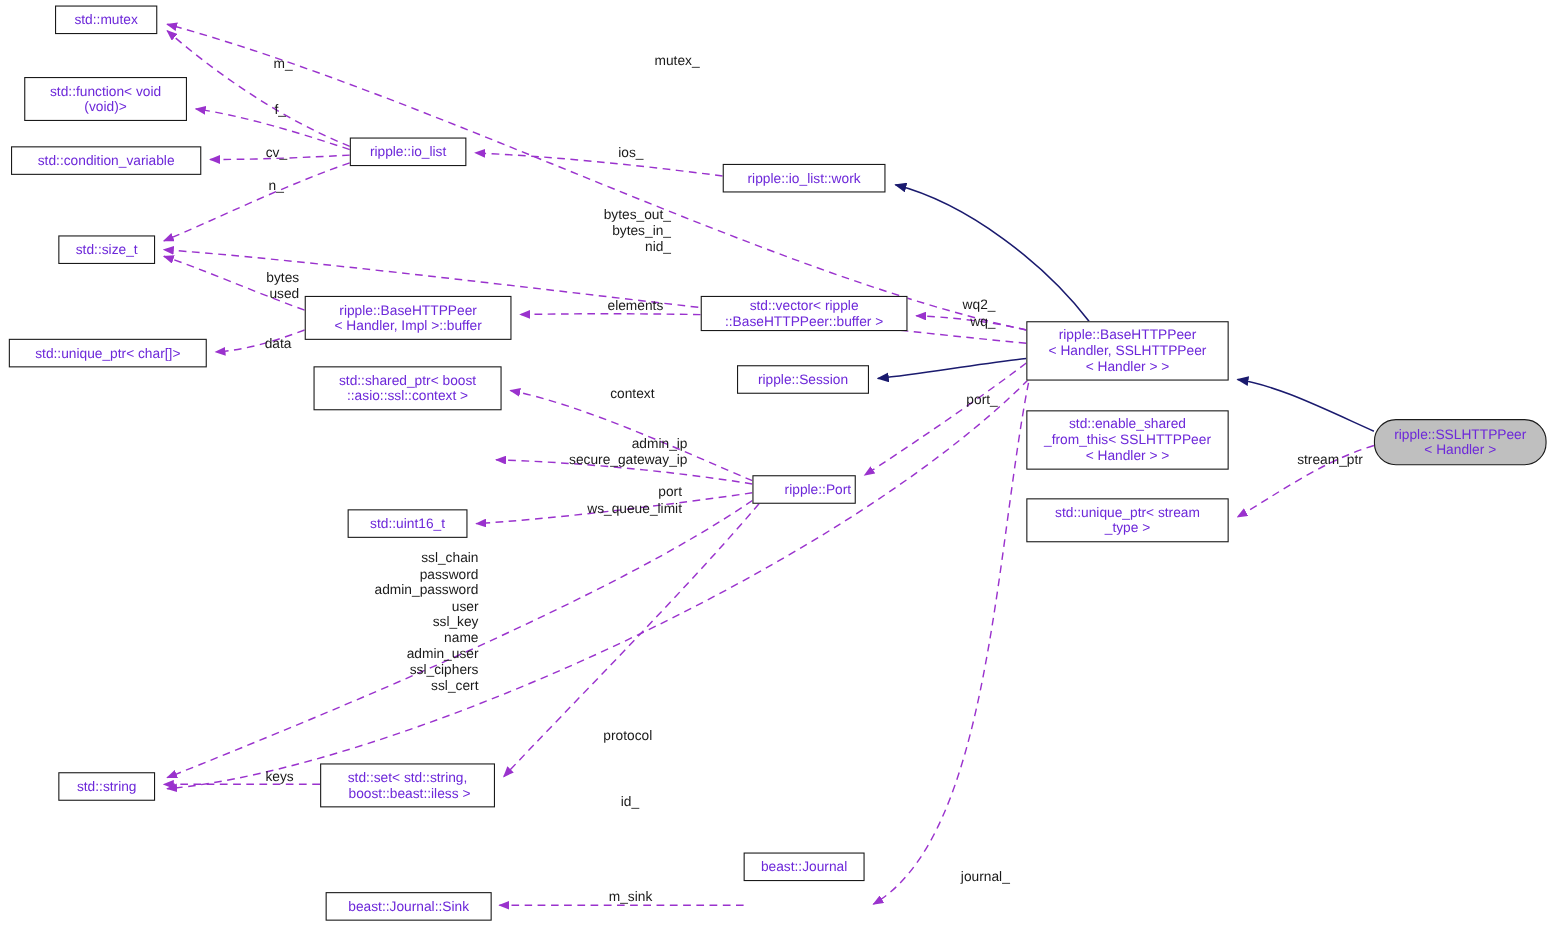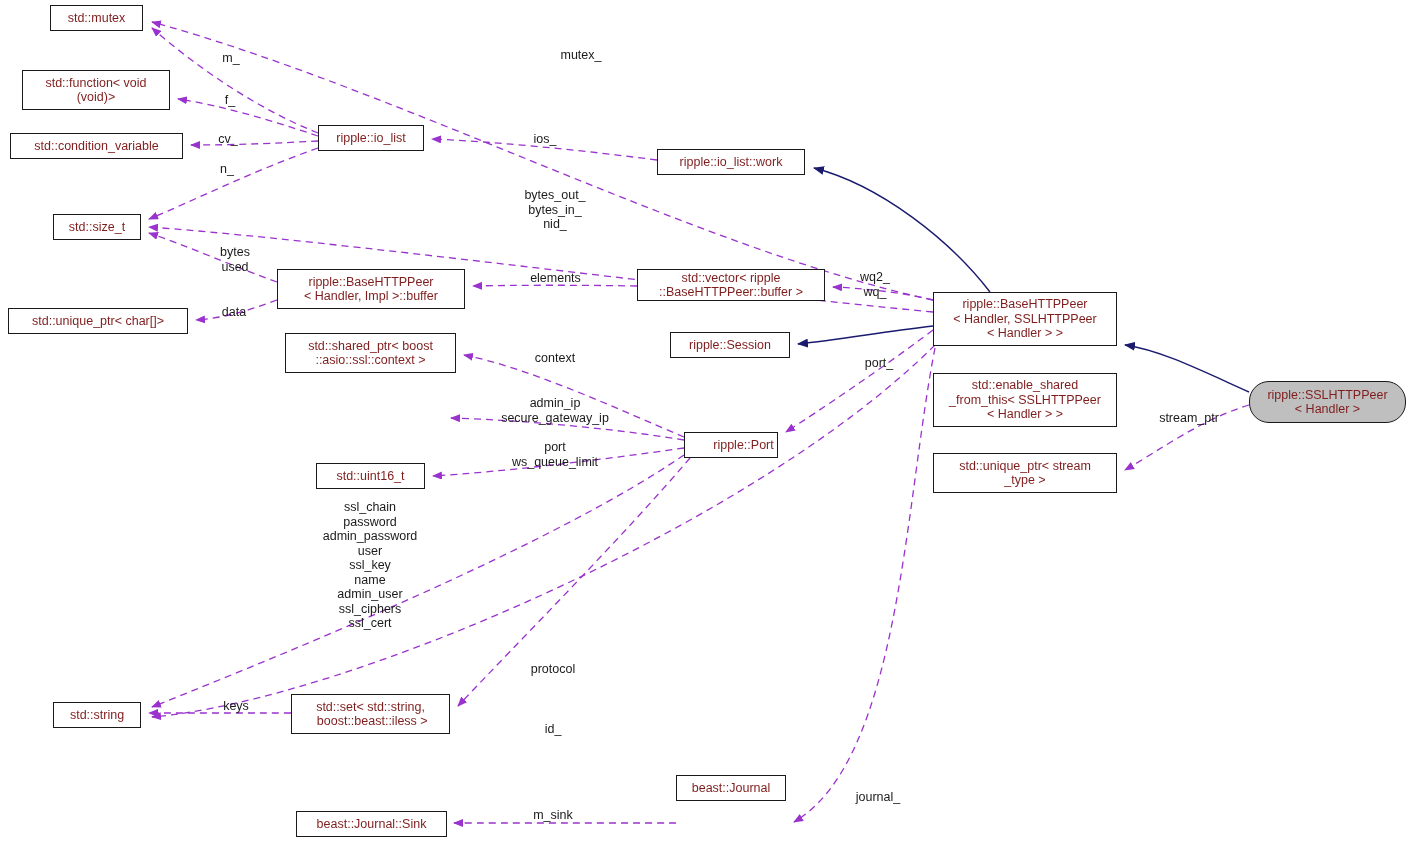--- a/index.html
+++ b/index.html
@@ -20,39 +20,39 @@
     left: 0; top: 0;
     width: 1411px;
     height: 843px;
     pointer-events: none;
   }
   .node {
     position: absolute;
     box-sizing: border-box;
     border: 1px solid #1a1a1a;
     background: #ffffff;
-    color: #7f1d1d;
+    color: #6d28d9;
     font-size: 12.5px;
     line-height: 14.5px;
     display: flex;
     align-items: center;
     justify-content: center;
     text-align: center;
     white-space: pre;
     padding: 1px 4px;
   }
   .node.highlight {
     background: #bfbfbf;
   }
   .edge-label {
     position: absolute;
     color: #1a1a1a;
     font-size: 12.5px;
     line-height: 14.5px;
-    text-align: center;
+    text-align: right;
     white-space: pre;
     background: transparent;
   }
 </style>
 </head>
 <body>
 
 <div id="canvas">
 
   <svg id="edges" viewBox="0 0 1411 843">

